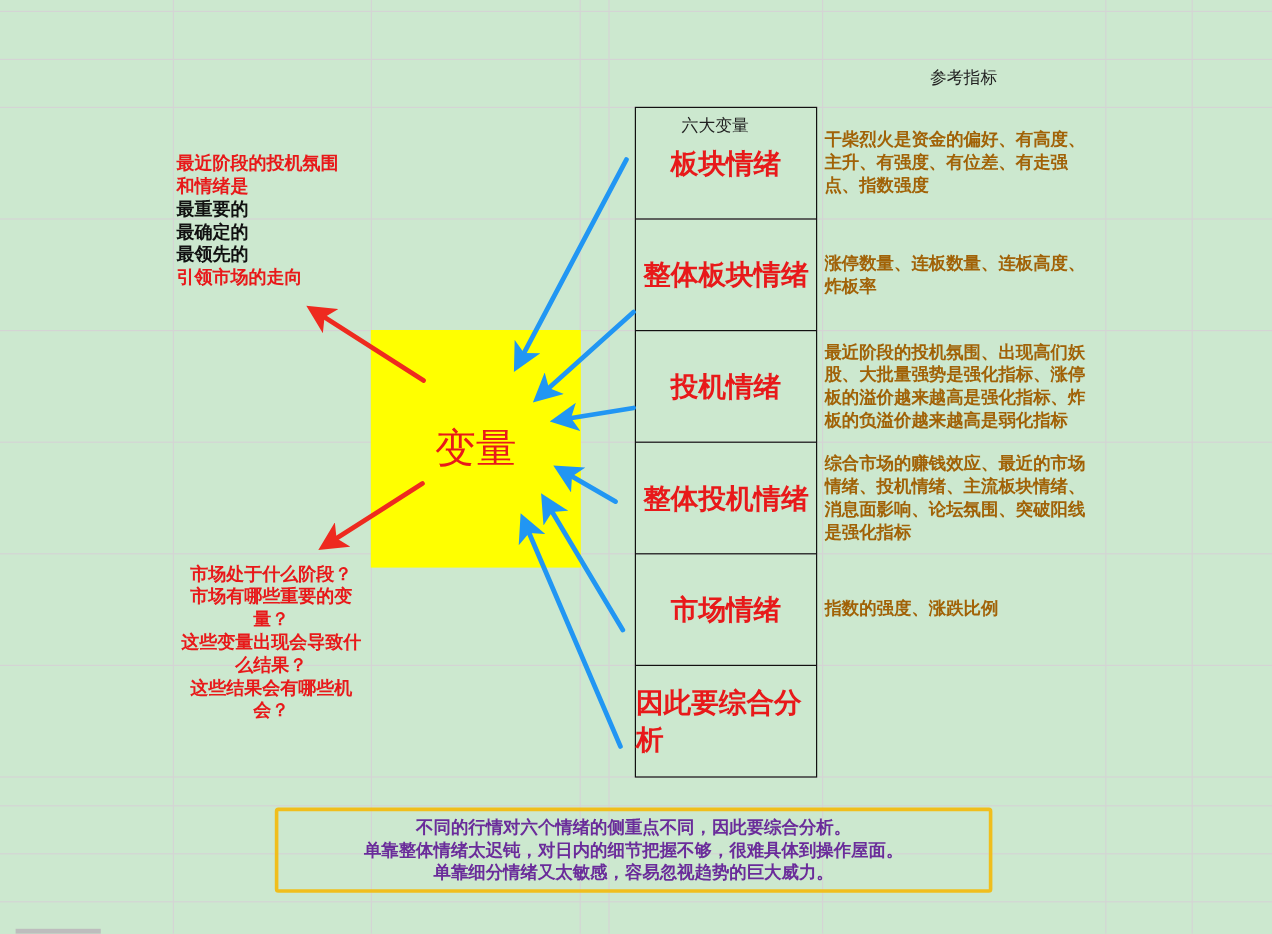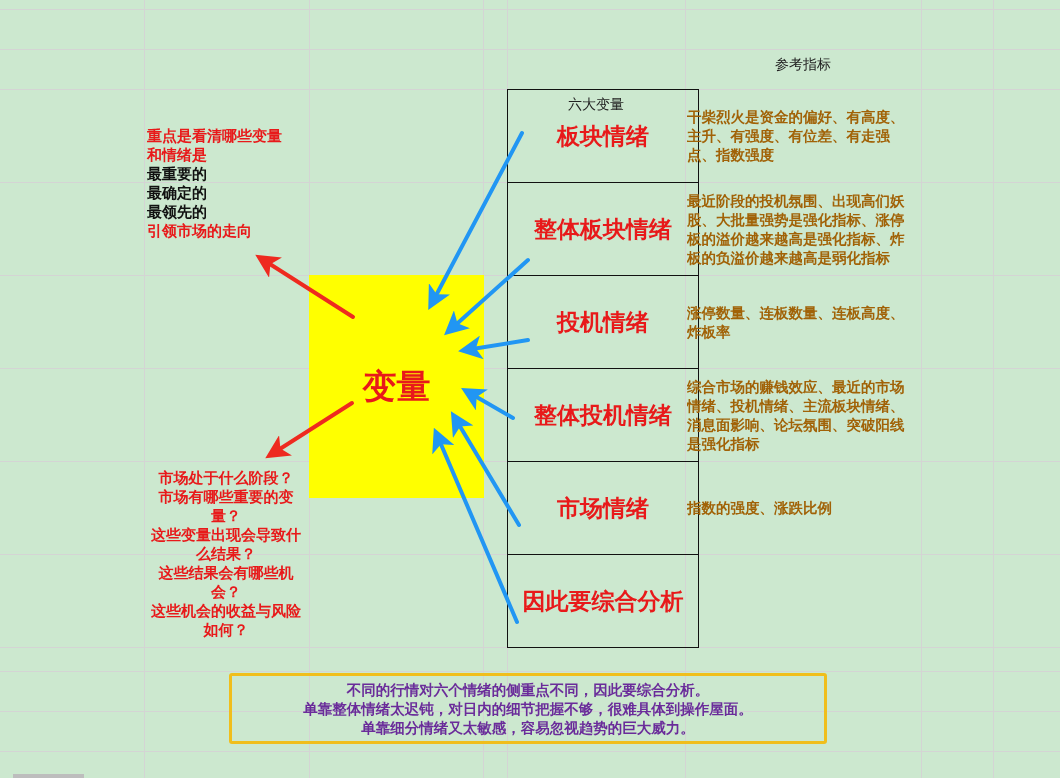--- a/index.html
+++ b/index.html
@@ -9,41 +9,41 @@
     font-family: "DejaVu Sans", "Liberation Sans", sans-serif;
   }
   .grid { position: absolute; inset: 0; pointer-events: none; }
   .vline { position: absolute; top: 0; bottom: 0; width: 1px; background: #d4d4d4; }
   .hline { position: absolute; left: 0; right: 0; height: 1px; background: #d4d4d4; }
   .header-cell {
     position: absolute; top: 56px; font-size: 14px; color: #222;
     text-align: center;
   }
   .table {
-    position: absolute; left: 507px; top: 89px; width: 192px;
+    position: absolute; left: 529px; top: 89px; width: 152px;
     border: 1.5px solid #111; box-sizing: border-box;
   }
   .var-cell {
     height: 93px; display: flex; align-items: center; justify-content: center;
     border-bottom: 1.5px solid #111; box-sizing: border-box;
     color: #e8191a; font-size: 23px; font-weight: bold;
     font-family: "DejaVu Serif", "Liberation Serif", serif;
   }
   .var-cell:last-child { border-bottom: none; height: 92px; }
   .ind-col { position: absolute; left: 687px; top: 89px; width: 230px; }
   .ind-cell {
     height: 93px; display: flex; align-items: center;
     font-size: 14.5px; font-weight: bold; color: #a16207; line-height: 19px;
     font-family: "DejaVu Serif", "Liberation Serif", serif;
     overflow: hidden;
   }
   .ind-cell span { display: block; max-height: 93px; overflow: hidden; }
   .center-box {
-    position: absolute; left: 309px; top: 275px; width: 175px; height: 223px;
-    background: #ffff00; display: flex; align-items: center; justify-content: center; font-weight: bold;
+    position: absolute; left: 309px; top: 275px; width: 175px; height: 198px;
+    background: #ffff00; display: flex; align-items: center; justify-content: center;
   }
   .center-label {
     color: #e8191a; font-size: 34px;
     font-family: "DejaVu Serif", "Liberation Serif", serif;
   }
   .note-top {
     position: absolute; left: 147px; top: 127px; font-size: 15px;
     line-height: 19px; font-weight: bold;
     font-family: "DejaVu Serif", "Liberation Serif", serif;
   }
@@ -90,58 +90,57 @@
   <div class="hline" style="top:647px"></div>
   <div class="hline" style="top:671px"></div>
   <div class="hline" style="top:711px"></div>
   <div class="hline" style="top:751px"></div>
 </div>
 
 <div class="header-cell" style="left:507px; width:178px;margin-top:40px;">六大变量</div>
 <div class="header-cell" style="left:685px; width:236px;">参考指标</div>
 
 <div class="note-top">
-  <div class="red">重点是看清哪些变量</div>
+  <div class="red">最近阶段的投机氛围</div>
   <div class="red">和情绪是</div>
   <div class="black">最重要的</div>
   <div class="black">最确定的</div>
   <div class="black">最领先的</div>
   <div class="red">引领市场的走向</div>
 </div>
 
 <div class="center-box">
   <span class="center-label">变量</span>
 </div>
 
 <div class="note-bottom">
   <div>市场处于什么阶段？</div>
   <div>市场有哪些重要的变量？</div>
   <div>这些变量出现会导致什么结果？</div>
   <div>这些结果会有哪些机会？</div>
-  <div>这些机会的收益与风险如何？</div>
 </div>
 
 <div class="table">
   <div class="var-cell">板块情绪</div>
   <div class="var-cell">整体板块情绪</div>
   <div class="var-cell">投机情绪</div>
   <div class="var-cell">整体投机情绪</div>
   <div class="var-cell">市场情绪</div>
   <div class="var-cell">因此要综合分析</div>
 </div>
 
 <div class="ind-col">
   <div class="ind-cell">
       <span>干柴烈火是资金的偏好、有高度、主升、有强度、有位差、有走强点、指数强度</span>
     </div>
   <div class="ind-cell">
-      <span>最近阶段的投机氛围、出现高们妖股、大批量强势是强化指标、涨停板的溢价越来越高是强化指标、炸板的负溢价越来越高是弱化指标</span>
+      <span>涨停数量、连板数量、连板高度、炸板率</span>
     </div>
   <div class="ind-cell">
-      <span>涨停数量、连板数量、连板高度、炸板率</span>
+      <span>最近阶段的投机氛围、出现高们妖股、大批量强势是强化指标、涨停板的溢价越来越高是强化指标、炸板的负溢价越来越高是弱化指标</span>
     </div>
   <div class="ind-cell">
       <span>综合市场的赚钱效应、最近的市场情绪、投机情绪、主流板块情绪、消息面影响、论坛氛围、突破阳线是强化指标</span>
     </div>
   <div class="ind-cell">
       <span>指数的强度、涨跌比例</span>
     </div>
 </div>
 
 <svg class="arrows" width="1060" height="778">

